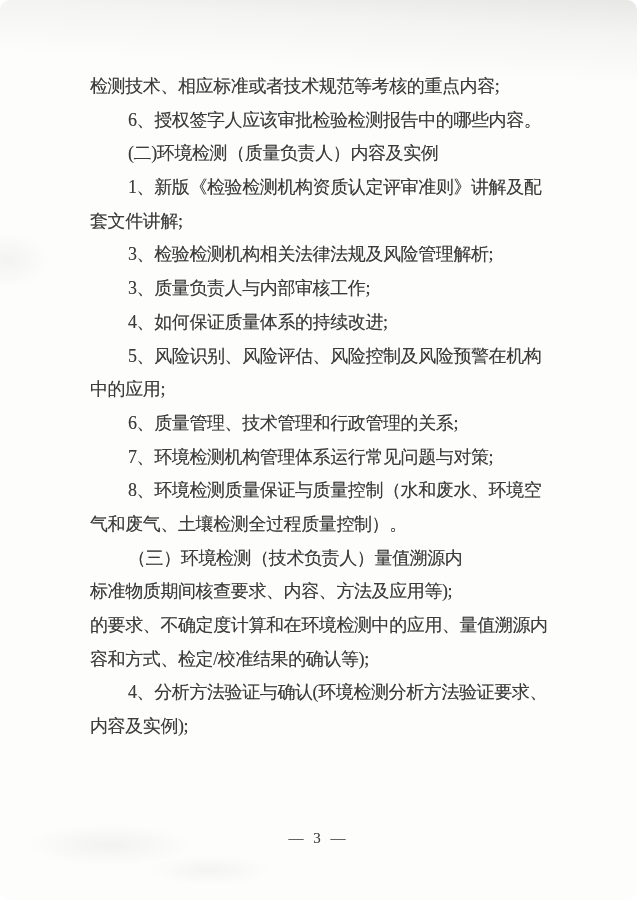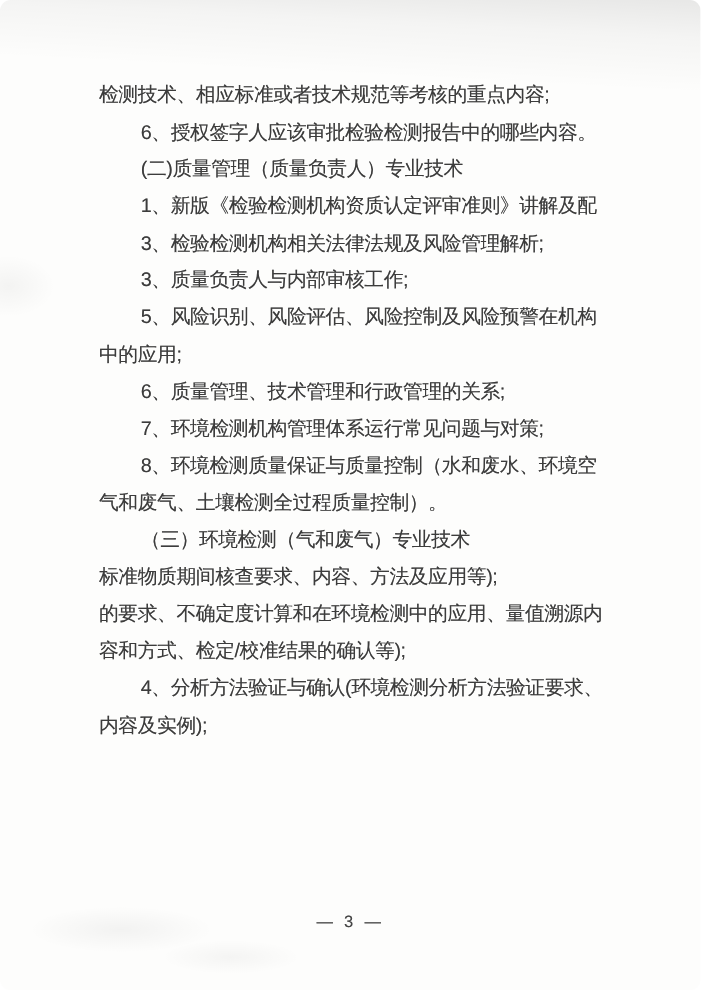--- a/index.html
+++ b/index.html
@@ -13,21 +13,21 @@
   .page {
     position: relative;
     width: 637px;
     height: 900px;
     background:
       radial-gradient(120px 30px at 110px 845px, rgba(0,0,0,0.045), rgba(0,0,0,0) 70%),
       radial-gradient(90px 22px at 210px 870px, rgba(0,0,0,0.035), rgba(0,0,0,0) 70%),
       radial-gradient(60px 40px at 8px 260px, rgba(0,0,0,0.04), rgba(0,0,0,0) 70%),
       linear-gradient(183deg, rgba(0,0,0,0.085) 0px, rgba(0,0,0,0.035) 35px, rgba(0,0,0,0.0) 85px),
       #fdfdfc;
-    font-family: Liberation Sans, sans-serif;
+    font-family: Liberation Serif, serif;
     color: #3c3c3c;
     border-radius: 10px;
   }
   .content {
     position: absolute;
     left: 90px;
     top: 70px;
     width: 478px;
     font-size: 18px;
     line-height: 33.7px;
@@ -49,31 +49,33 @@
     text-shadow: 0 0 0.5px rgba(70,70,70,0.5);
   }
 </style>
 </head>
 <body>
 
 <div class="page">
   <div class="content">
     <div class="line">检测技术、相应标准或者技术规范等考核的重点内容;</div>
     <div class="line indent">6、授权签字人应该审批检验检测报告中的哪些内容。</div>
-    <div class="line indent">(二)质量管理（质量负责人）专业技术</div>
+    <div class="line indent">(二)环境检测（质量负责人）内容及实例</div>
     <div class="line indent">1、新版《检验检测机构资质认定评审准则》讲解及配</div>
+    <div class="line">套文件讲解;</div>
     <div class="line indent">3、检验检测机构相关法律法规及风险管理解析;</div>
     <div class="line indent">3、质量负责人与内部审核工作;</div>
+    <div class="line indent">4、如何保证质量体系的持续改进;</div>
     <div class="line indent">5、风险识别、风险评估、风险控制及风险预警在机构</div>
     <div class="line">中的应用;</div>
     <div class="line indent">6、质量管理、技术管理和行政管理的关系;</div>
     <div class="line indent">7、环境检测机构管理体系运行常见问题与对策;</div>
     <div class="line indent">8、环境检测质量保证与质量控制（水和废水、环境空</div>
     <div class="line">气和废气、土壤检测全过程质量控制）。</div>
-    <div class="line indent">（三）环境检测（气和废气）专业技术</div>
+    <div class="line indent">（三）环境检测（技术负责人）量值溯源内</div>
     <div class="line">标准物质期间核查要求、内容、方法及应用等);</div>
     <div class="line">的要求、不确定度计算和在环境检测中的应用、量值溯源内</div>
     <div class="line">容和方式、检定/校准结果的确认等);</div>
     <div class="line indent">4、分析方法验证与确认(环境检测分析方法验证要求、</div>
     <div class="line">内容及实例);</div>
   </div>
   <div class="page-number">— 3 —</div>
 </div>
 
 </body></html>

